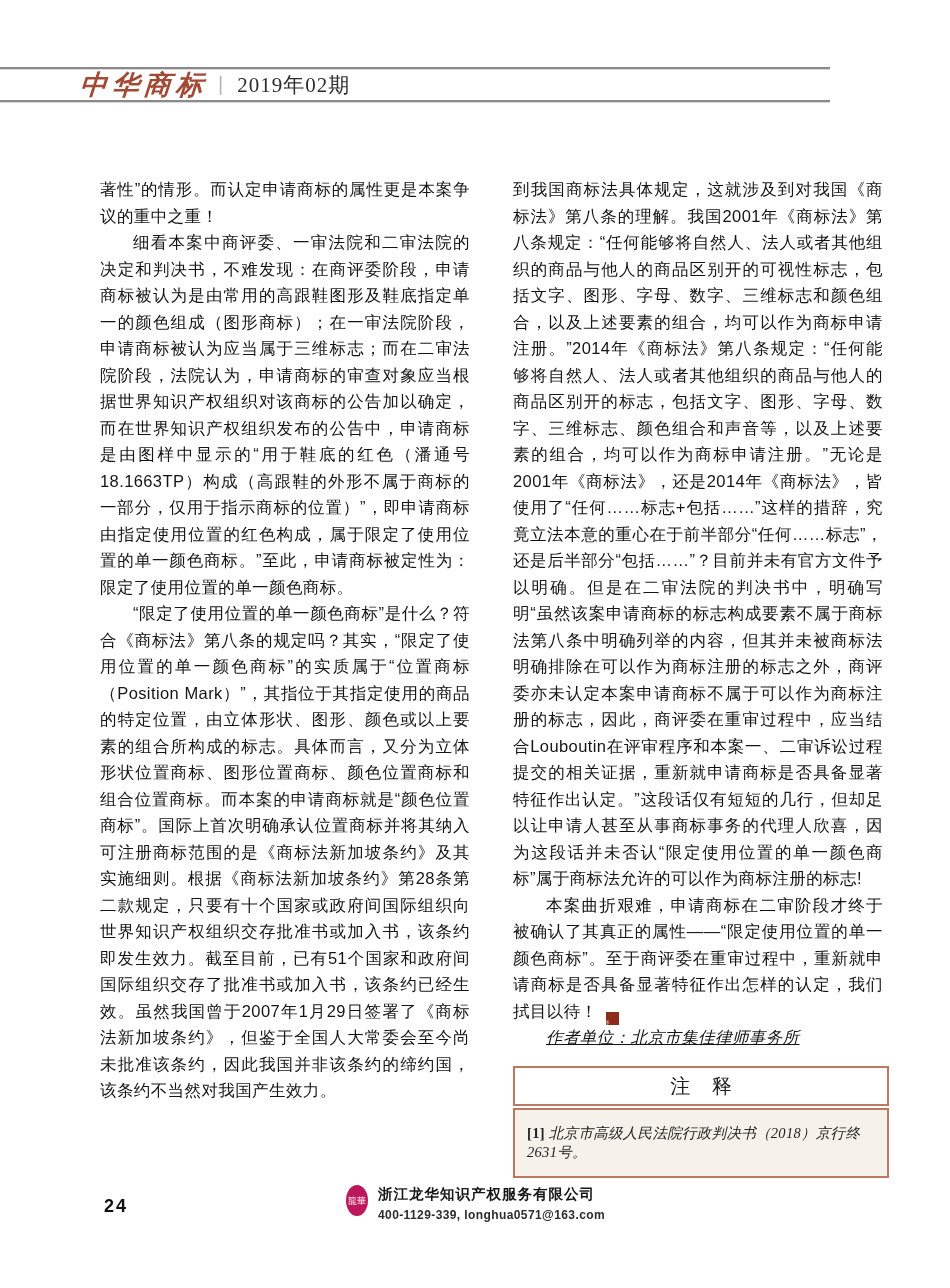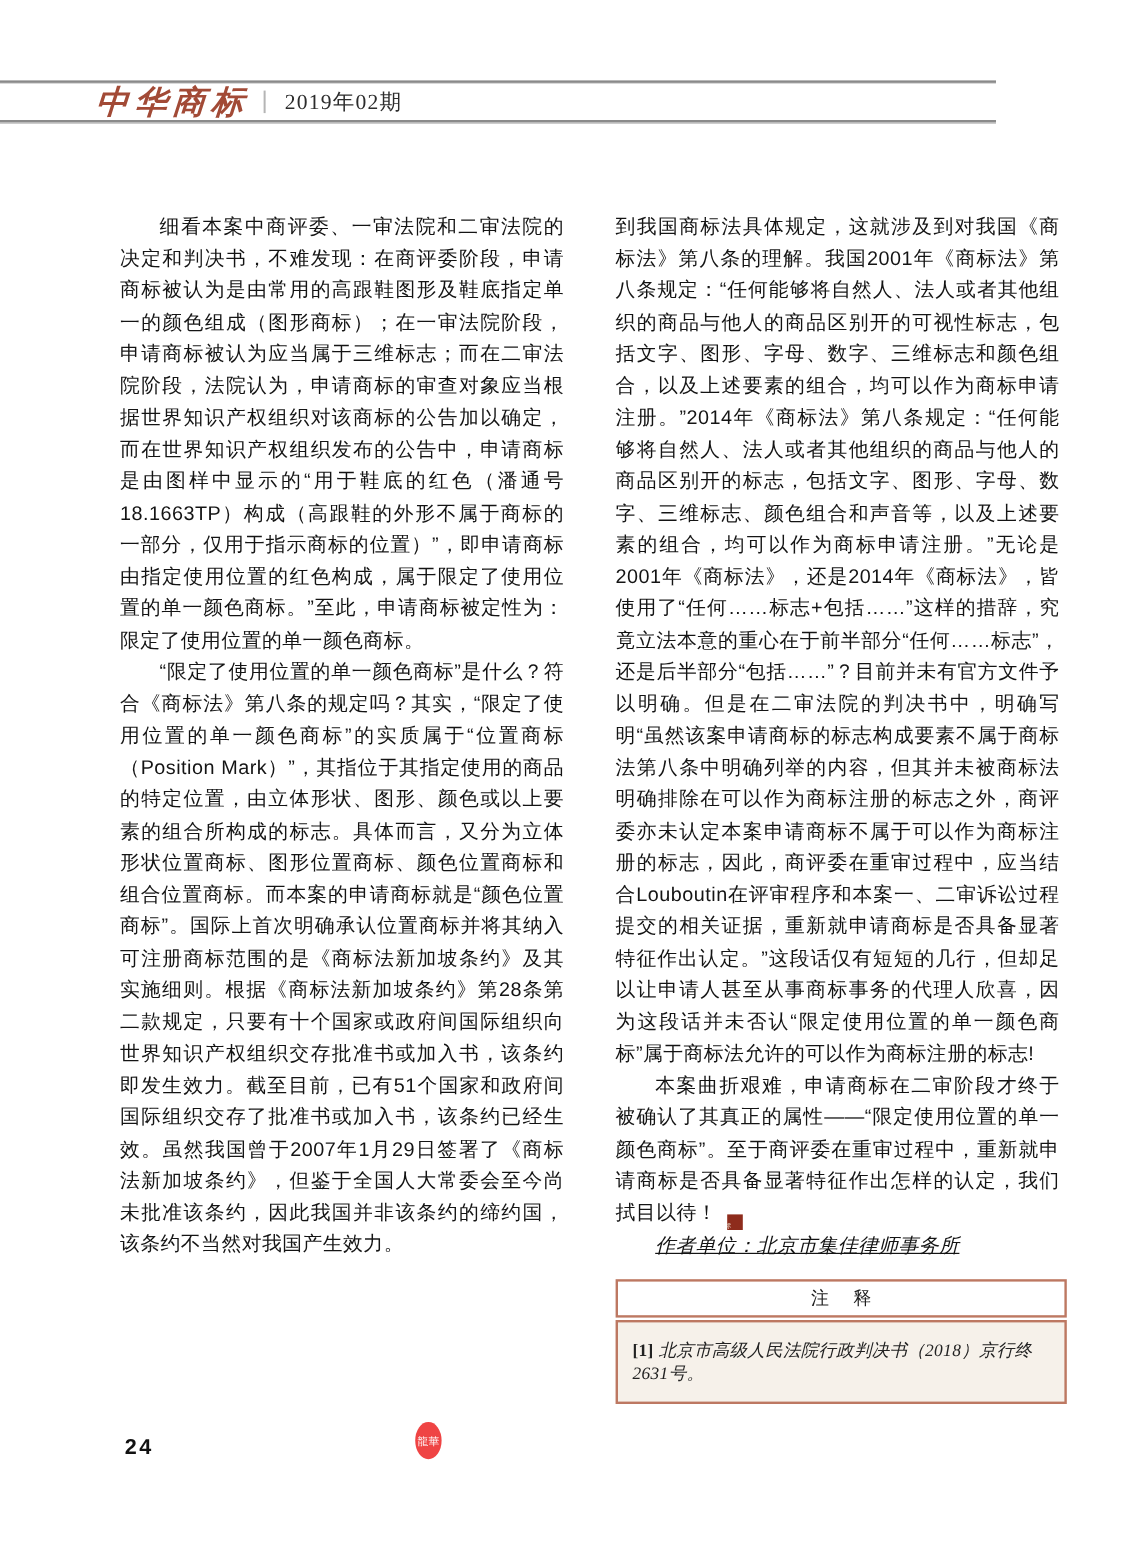--- a/index.html
+++ b/index.html
@@ -10,21 +10,21 @@
   
   .rule{position:absolute;left:0;width:830px;height:2px;background:#8a8a8a;border-bottom:1px solid #d9d9d9;}
   .rule-top{top:67px;}
   .rule-bottom{top:100px;}
   .masthead{position:absolute;left:80px;top:69px;height:31px;display:flex;align-items:center;}
   .logo{
     font-family:"Liberation Serif", serif;font-weight:bold;font-style:italic;
     font-size:27px;letter-spacing:5px;color:#a24a36;transform:skewX(-4deg);
   }
   .masthead .divider{color:#b5b5b5;font-size:20px;margin:0 14px 0 10px;font-weight:normal;}
-  .issue{font-family:"Liberation Serif", serif;font-size:18px;color:#2c2c2c;letter-spacing:1px;}
+  .issue{font-family:"Liberation Serif", serif;font-size:21px;color:#2c2c2c;letter-spacing:1px;}
 
   
   .col{position:absolute;top:176px;width:370px;}
   .col-left{left:100px;}
   .col-right{left:513px;}
   .col p{
     margin:0;font-size:16.5px;line-height:26.5px;text-align:justify;
     color:#141414;letter-spacing:0.4px;
   }
   .col p.indent{text-indent:2em;}
@@ -37,37 +37,37 @@
   }
 
   .author{
     margin-top:8px;text-indent:2em;font-family:"Liberation Serif", serif;
     font-style:italic;font-size:14.5px;color:#262626;letter-spacing:1px;text-decoration:underline;
   }
 
   .notes-box{margin-top:14px;width:376px;}
   .notes-title{
     border:2px solid #bd7862;background:#ffffff;text-align:center;
-    font-size:15px;letter-spacing:8px;padding:5px 0 4px 8px;color:#1c1c1c;
+    font-size:20px;letter-spacing:8px;padding:5px 0 4px 8px;color:#1c1c1c;
   }
   .notes-body{
     border:2px solid #bd7862;margin-top:2px;background:#f6f1ea;
     padding:14px 12px;font-family:Liberation Serif, serif;font-style:italic;
     font-size:14.5px;color:#222222;letter-spacing:0.3px;
   }
   .notes-body .ref-no{font-weight:bold;font-style:normal;margin-right:4px;}
 
   
   .page-num{
     position:absolute;left:104px;top:1196px;font-size:18px;font-weight:bold;
     letter-spacing:2px;color:#111;text-align:center;
   }
   .publisher{position:absolute;left:346px;top:1185px;display:flex;align-items:flex-start;}
   .pub-seal{
-    width:22px;height:31px;border-radius:50%;background:#ef4444;color:#fff;
+    width:22px;height:31px;border-radius:50%;background:#be185d;color:#fff;
     display:flex;flex-wrap:wrap;align-content:center;justify-content:center;
     font-family:"Liberation Serif", serif;font-size:9px;line-height:10px;
     text-align:center;word-break:break-all;padding:1px;box-sizing:border-box;
     flex:0 0 auto;
   }
   .pub-text{margin-left:10px;}
   .pub-name{font-size:14.5px;font-weight:bold;color:#161616;letter-spacing:1px;}
   .pub-contact{font-size:12px;font-weight:bold;color:#2c2c2c;margin-top:4px;letter-spacing:0.4px;}
 </style>
 </head>
@@ -77,20 +77,21 @@
 
   <div class="rule rule-top"></div>
   <div class="masthead">
     <span class="logo">中华商标</span>
     <span class="divider">|</span>
     <span class="issue">2019年02期</span>
   </div>
   <div class="rule rule-bottom"></div>
 
   <section class="col col-left">
+    <p>著性”的情形。而认定申请商标的属性更是本案争议的重中之重！</p>
     <p class="indent">细看本案中商评委、一审法院和二审法院的决定和判决书，不难发现：在商评委阶段，申请商标被认为是由常用的高跟鞋图形及鞋底指定单一的颜色组成（图形商标）；在一审法院阶段，申请商标被认为应当属于三维标志；而在二审法院阶段，法院认为，申请商标的审查对象应当根据世界知识产权组织对该商标的公告加以确定，而在世界知识产权组织发布的公告中，申请商标是由图样中显示的“用于鞋底的红色（潘通号18.1663TP）构成（高跟鞋的外形不属于商标的一部分，仅用于指示商标的位置）”，即申请商标由指定使用位置的红色构成，属于限定了使用位置的单一颜色商标。”至此，申请商标被定性为：限定了使用位置的单一颜色商标。</p>
     <p class="indent">“限定了使用位置的单一颜色商标”是什么？符合《商标法》第八条的规定吗？其实，“限定了使用位置的单一颜色商标”的实质属于“位置商标（Position Mark）”，其指位于其指定使用的商品的特定位置，由立体形状、图形、颜色或以上要素的组合所构成的标志。具体而言，又分为立体形状位置商标、图形位置商标、颜色位置商标和组合位置商标。而本案的申请商标就是“颜色位置商标”。国际上首次明确承认位置商标并将其纳入可注册商标范围的是《商标法新加坡条约》及其实施细则。根据《商标法新加坡条约》第28条第二款规定，只要有十个国家或政府间国际组织向世界知识产权组织交存批准书或加入书，该条约即发生效力。截至目前，已有51个国家和政府间国际组织交存了批准书或加入书，该条约已经生效。虽然我国曾于2007年1月29日签署了《商标法新加坡条约》，但鉴于全国人大常委会至今尚未批准该条约，因此我国并非该条约的缔约国，该条约不当然对我国产生效力。</p>
   </section>
 
   <section class="col col-right">
     <p>到我国商标法具体规定，这就涉及到对我国《商标法》第八条的理解。我国2001年《商标法》第八条规定：“任何能够将自然人、法人或者其他组织的商品与他人的商品区别开的可视性标志，包括文字、图形、字母、数字、三维标志和颜色组合，以及上述要素的组合，均可以作为商标申请注册。”2014年《商标法》第八条规定：“任何能够将自然人、法人或者其他组织的商品与他人的商品区别开的标志，包括文字、图形、字母、数字、三维标志、颜色组合和声音等，以及上述要素的组合，均可以作为商标申请注册。”无论是2001年《商标法》，还是2014年《商标法》，皆使用了“任何……标志+包括……”这样的措辞，究竟立法本意的重心在于前半部分“任何……标志”，还是后半部分“包括……”？目前并未有官方文件予以明确。但是在二审法院的判决书中，明确写明“虽然该案申请商标的标志构成要素不属于商标法第八条中明确列举的内容，但其并未被商标法明确排除在可以作为商标注册的标志之外，商评委亦未认定本案申请商标不属于可以作为商标注册的标志，因此，商评委在重审过程中，应当结合Louboutin在评审程序和本案一、二审诉讼过程提交的相关证据，重新就申请商标是否具备显著特征作出认定。”这段话仅有短短的几行，但却足以让申请人甚至从事商标事务的代理人欣喜，因为这段话并未否认“限定使用位置的单一颜色商标”属于商标法允许的可以作为商标注册的标志!</p>
     <p class="indent"><span>本案曲折艰难，申请商标在二审阶段才终于被确认了其真正的属性——“限定使用位置的单一颜色商标”。至于商评委在重审过程中，重新就申请商标是否具备显著特征作出怎样的认定，我们拭目以待！</span><span class="end-seal">中华商标</span></p>
     <p class="author">作者单位：北京市集佳律师事务所</p>
 
     <div class="notes-box">
@@ -98,15 +99,19 @@
       <div class="notes-body">
         <span class="ref-no">[1]</span><span>北京市高级人民法院行政判决书（2018）京行终2631号。</span>
       </div>
     </div>
   </section>
 
   <span class="page-num">24</span>
 
   <div class="publisher">
     <span class="pub-seal">龍華</span>
+    <span class="pub-text">
+      <span class="pub-name" style="display:block">浙江龙华知识产权服务有限公司</span>
+      <span class="pub-contact" style="display:block">400-1129-339, longhua0571@163.com</span>
+    </span>
   </div>
 
 </div>
 
 </body></html>

